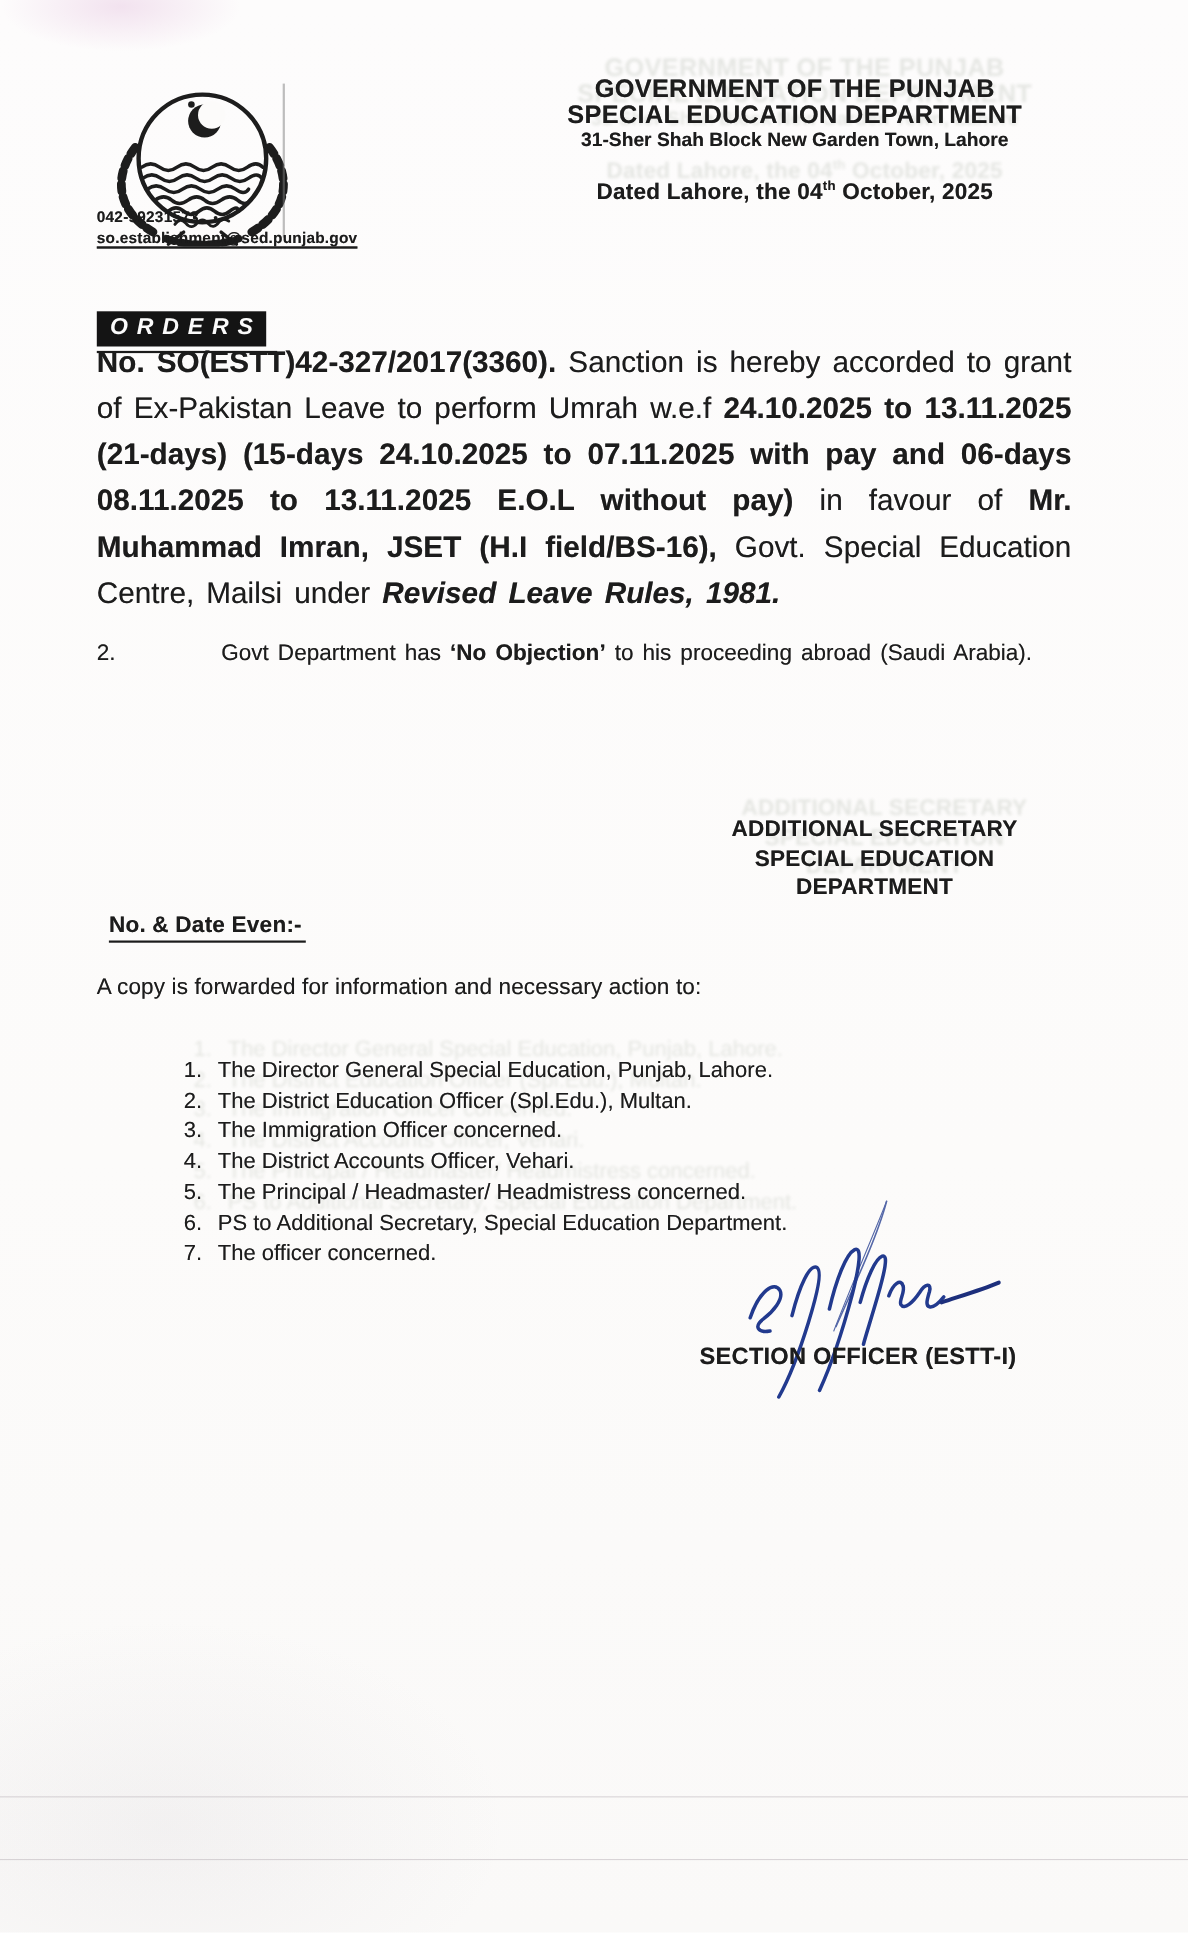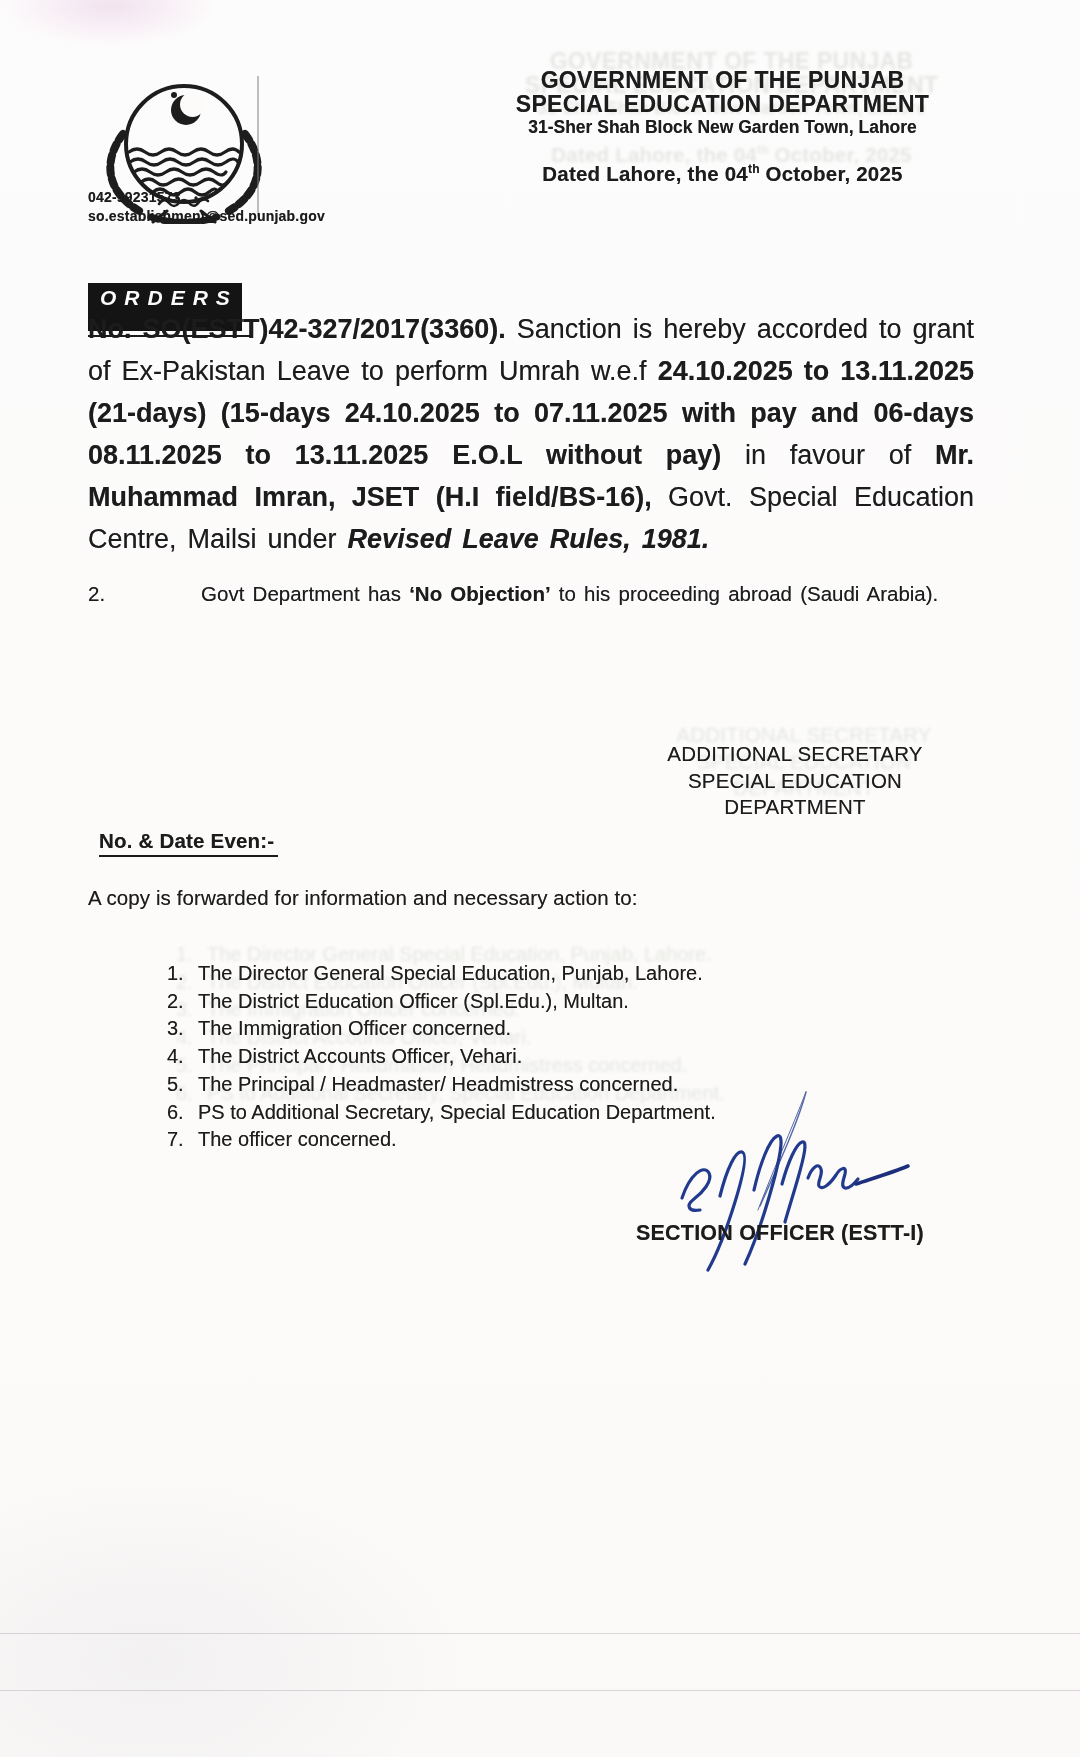--- a/index.html
+++ b/index.html
@@ -15,53 +15,53 @@
     color:#1c1c1c;
     text-shadow:0 0 .4px rgba(25,25,25,.55);
   }
 
   
   .emblem { position:absolute; left:88px; top:72px; width:192px; height:152px; }
   .scan-line { position:absolute; left:257px; top:76px; width:2px; height:140px; background:rgba(125,125,125,.5); }
 
   .contact { position:absolute; left:88px; top:189px; font-size:14px; font-weight:bold; letter-spacing:.2px; }
   .contact .phone { margin-bottom:3px; }
-  .contact .email { text-decoration-thickness:1.5px; text-underline-offset:3px;text-align:center; }
+  .contact .email { text-decoration:underline; text-decoration-thickness:1.5px; text-underline-offset:3px;text-align:center; }
 
   .letterhead { position:absolute; left:450px; top:69px; width:545px; text-align:center; }
   .org1, .org2 { font-weight:bold; font-size:23px; line-height:23.5px; letter-spacing:.3px; }
   .addr { font-weight:bold; font-size:17.5px; line-height:21px; margin-top:1px; }
   .date { margin-top:24px; font-weight:bold; font-size:20.5px; letter-spacing:.2px; }
   .sup { vertical-align:super; font-size:12px; }
 
   
   .orders-wrap { position:absolute; left:88px; top:283px; border-bottom:2.5px solid #1b1b1b; padding:0 10px 4px 0; }
   .orders-box {
     display:inline-block; background:#141414; color:#fbfbfb;
     font-weight:bold; font-style:italic; font-size:21px; letter-spacing:8px;
-    padding:3px 4px 21px 12px; text-shadow:none;
+    padding:3px 4px 5px 12px; text-shadow:none;
   }
 
   
   .para1 {
     position:absolute; left:88px; top:308px; width:886px;
     font-size:27px; line-height:42px; text-align:justify; word-spacing:3.5px;
   }
   .para1 .bi { font-weight:bold; font-style:italic; }
 
   .para2 {
     position:absolute; left:88px; top:573px; width:886px;
     font-size:20.5px; line-height:42px; text-align:justify; word-spacing:2.5px;
   }
   .ptab { display:inline-block; width:96px; }
 
   
   .signatory {
     position:absolute; left:642px; top:741px; width:306px; text-align:center;
-    font-weight:normal; font-size:20.5px; line-height:26.5px; letter-spacing:.2px;
+    font-weight:bold; font-size:20.5px; line-height:26.5px; letter-spacing:.2px;
   }
 
   .refhead {
     position:absolute; left:99px; top:829px;
     font-weight:bold; font-size:20.5px; letter-spacing:.2px;
     border-bottom:2.5px solid #1b1b1b; padding:0 4px 2px 0;
   }
 
   .fwd { position:absolute; left:88px; top:886px; font-size:20.5px; letter-spacing:.1px; }
 

